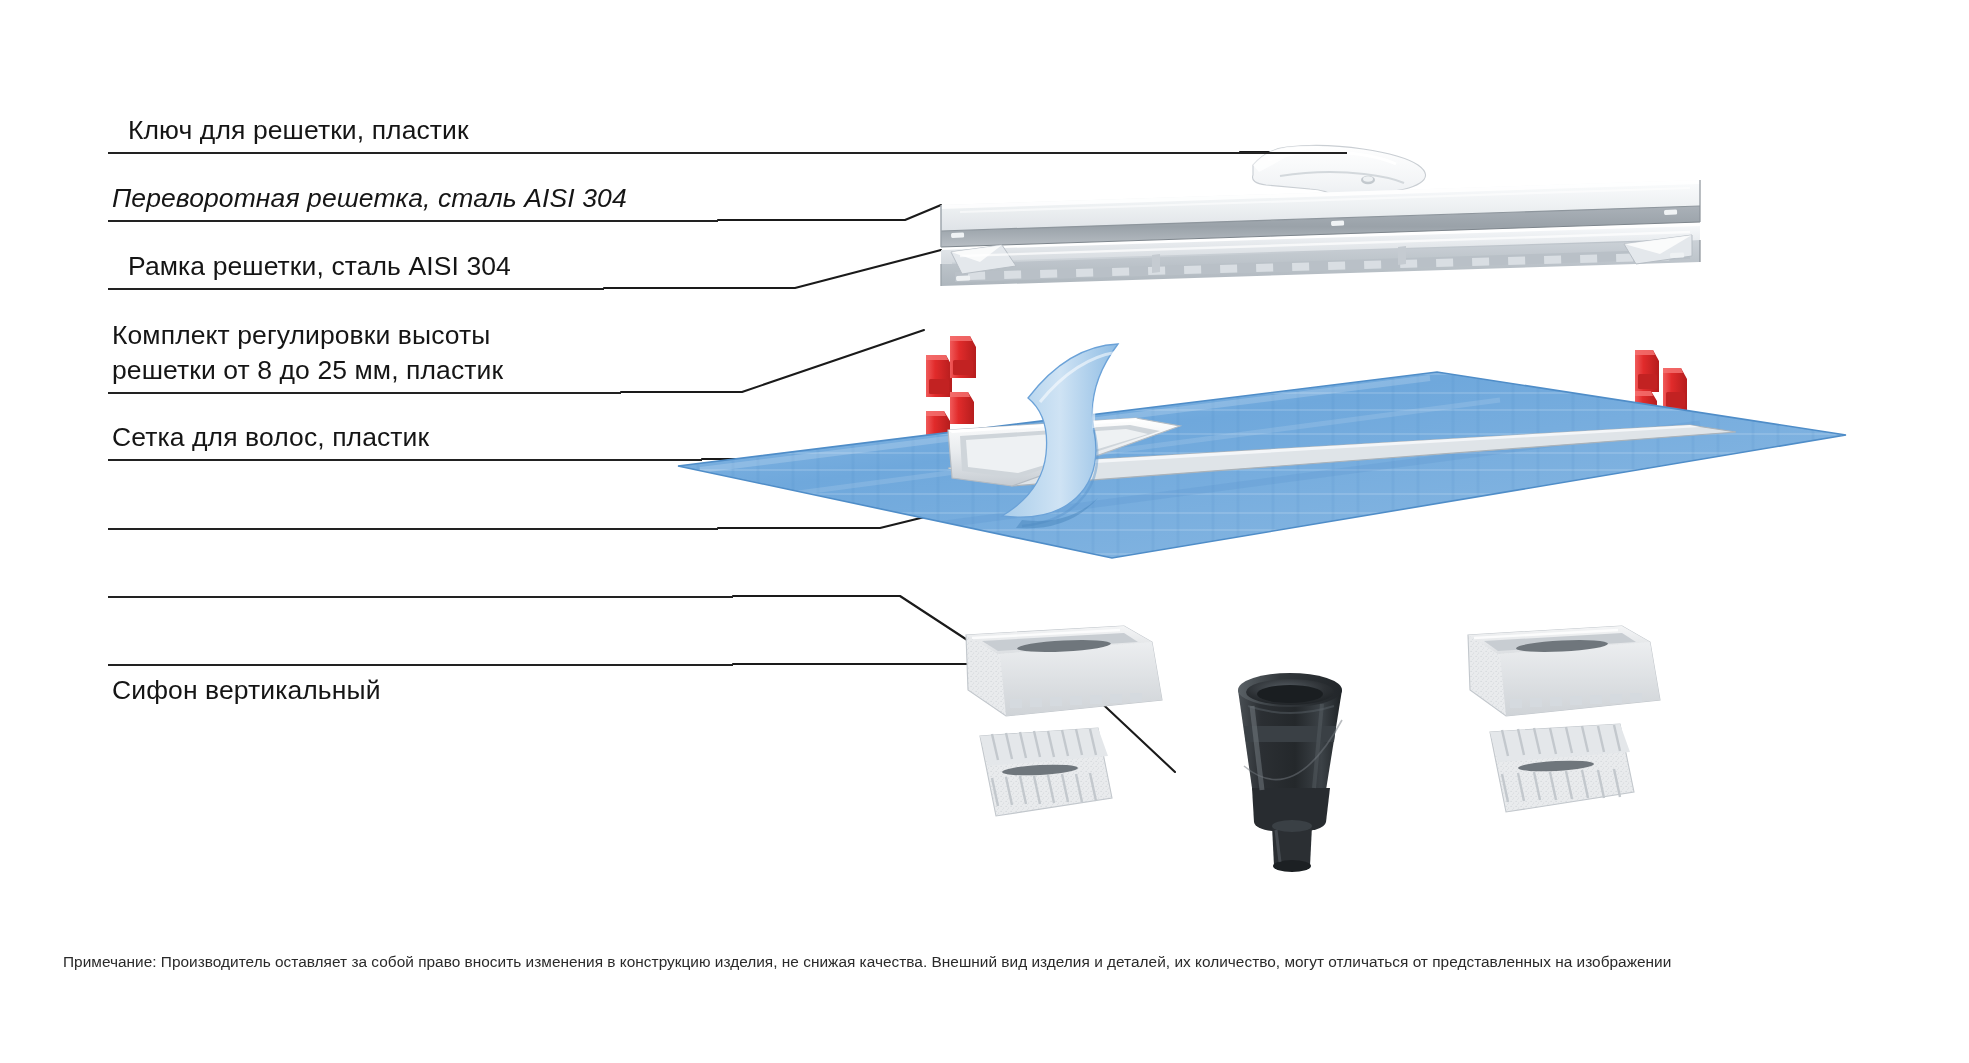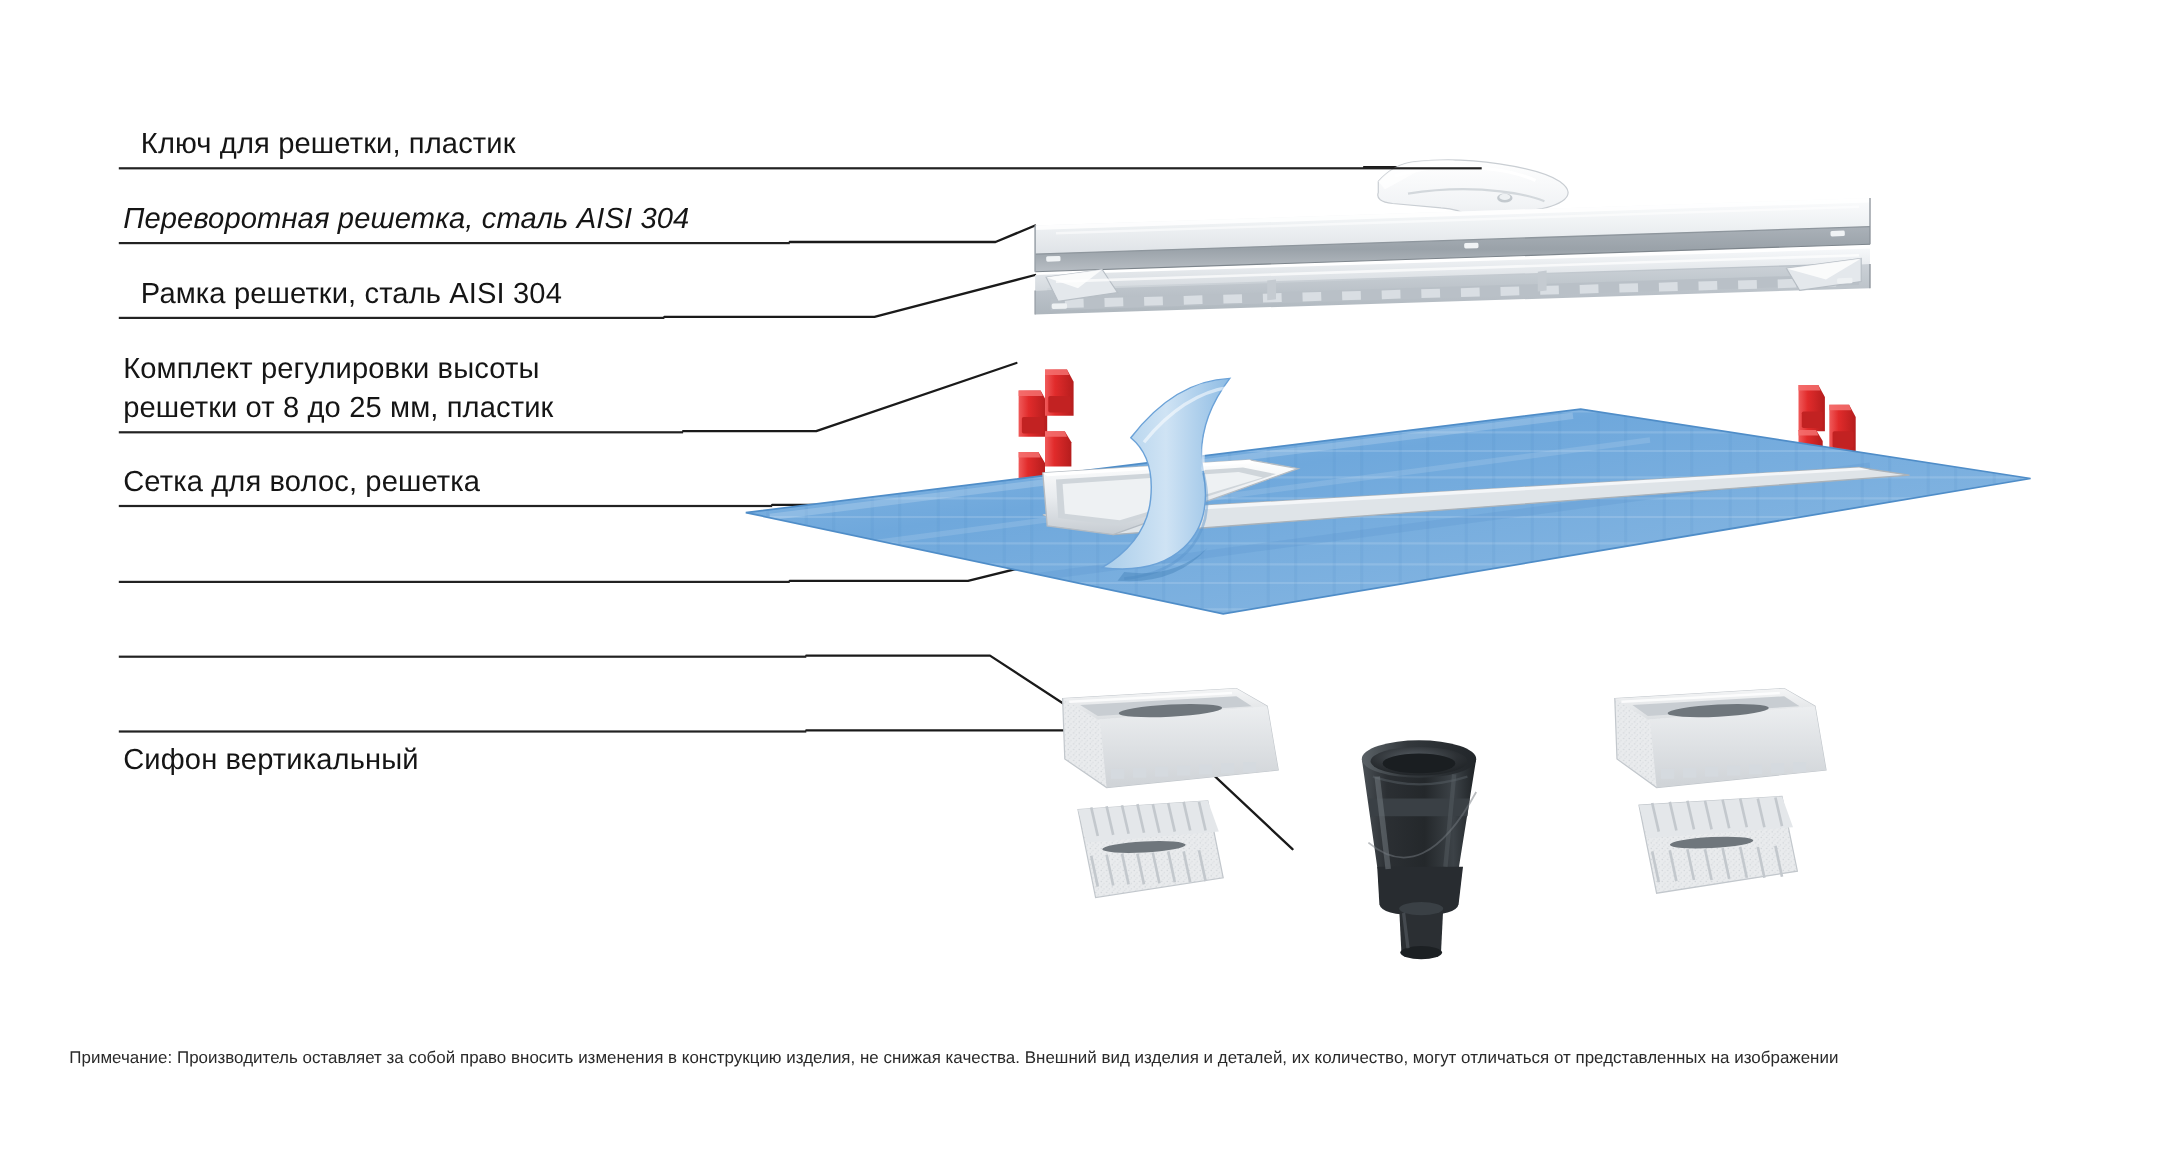--- a/index.html
+++ b/index.html
@@ -402,21 +402,21 @@
   <div class="label" style="left:112px;top:181px;font-style:italic;">Переворотная решетка, сталь AISI 304</div>
   <div class="lbl-rule" style="left:108px;top:220px;width:610px;"></div>
 
   <div class="label" style="left:112px;top:249px;margin-left:16px;">Рамка решетки, сталь AISI 304</div>
   <div class="lbl-rule" style="left:108px;top:288px;width:496px;"></div>
 
   <div class="label" style="left:112px;top:318px;">Комплект регулировки высоты
 решетки от 8 до 25 мм, пластик</div>
   <div class="lbl-rule" style="left:108px;top:392px;width:513px;"></div>
 
-  <div class="label" style="left:112px;top:420px;">Сетка для волос, решетка</div>
+  <div class="label" style="left:112px;top:420px;">Сетка для волос, пластик</div>
   <div class="lbl-rule" style="left:108px;top:459px;width:594px;"></div>
 
   <div class="lbl-rule" style="left:108px;top:528px;width:610px;"></div>
 
   <div class="lbl-rule" style="left:108px;top:596px;width:625px;"></div>
 
   <div class="label" style="left:112px;top:625px;margin-top:48px;">Сифон вертикальный</div>
   <div class="lbl-rule" style="left:108px;top:664px;width:625px;"></div>
 
   <div id="footnote">Примечание: Производитель оставляет за собой право вносить изменения в конструкцию изделия, не снижая качества. Внешний вид изделия и деталей, их количество, могут отличаться от представленных на изображении</div>

